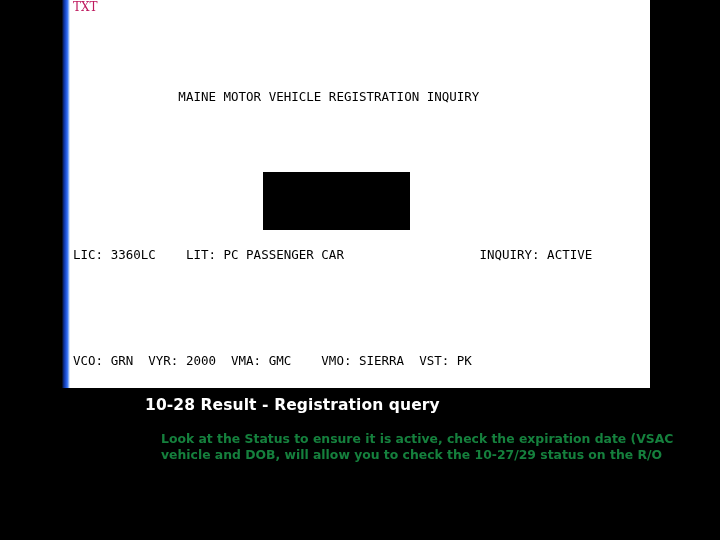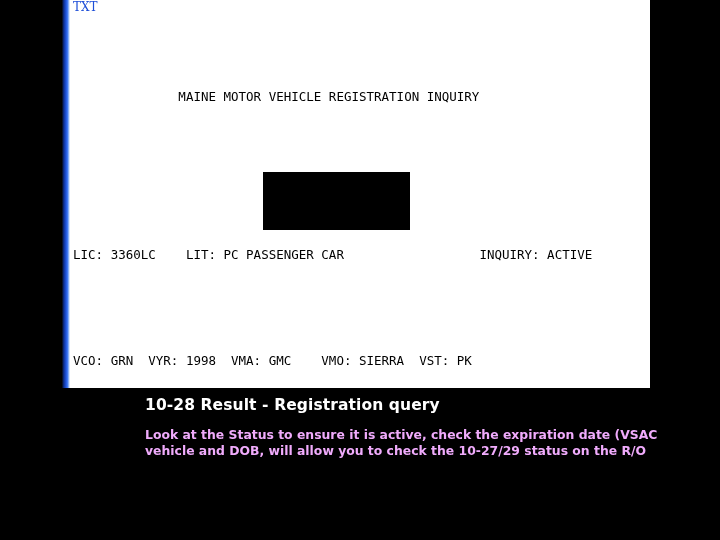--- a/index.html
+++ b/index.html
@@ -69,21 +69,21 @@
   }
 
   
   #txt-tag {
     position: absolute;
     left: 13px;
     top: 0px;
     font-family: "DejaVu Serif", "Liberation Serif", serif;
     font-size: 12px;
     line-height: 14px;
-    color: #1d4ed8;
+    color: #be185d;
   }
 
   
   #owner-redaction {
     position: absolute;
     left: 203px;
     top: 172px;
     width: 147px;
     height: 58px;
     background: #000000;
@@ -99,47 +99,47 @@
   #caption-title {
     color: #ffffff;
     font-family: "DejaVu Sans", sans-serif;
     font-size: 15.5px;
     font-weight: bold;
     line-height: 19px;
     letter-spacing: 0.1px;
     margin: 0 0 12px 0;
   }
   #caption-body {
-    color: #f0abfc;
+    color: #15803d;
     font-family: "DejaVu Sans", sans-serif;
     font-size: 12.4px;
     font-weight: bold;
     line-height: 15.6px;
-    margin: 0;
+    margin: 16px;
     width: 425px;
   }
   .cap-line { display: block; white-space: pre; }
 </style>
 </head>
 <body>
 
 <div id="stage">
 
   <div id="terminal-panel">
 
     <div id="terminal-left-bar"></div>
 
     <div id="terminal-text">
       <span class="tline"></span>
       <span class="tline">              MAINE MOTOR VEHICLE REGISTRATION INQUIRY</span>
       <span class="tline"></span>
       <span class="tline"></span>
       <span class="tline">LIC: 3360LC    LIT: PC PASSENGER CAR                  INQUIRY: ACTIVE</span>
       <span class="tline"></span>
-      <span class="tline">VCO: GRN  VYR: 1998  VMA: GMC    VMO: SIERRA  VST: PK</span>
+      <span class="tline">VCO: GRN  VYR: 2000  VMA: GMC    VMO: SIERRA  VST: PK</span>
       
       
       
       
       
       
       
       
       
       

